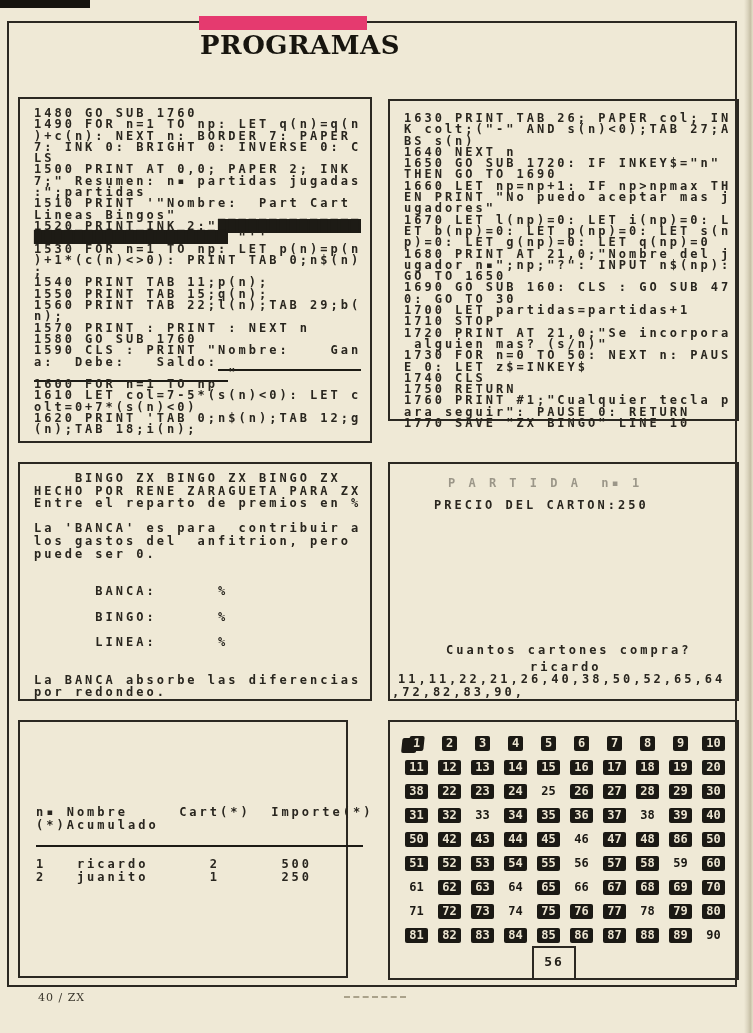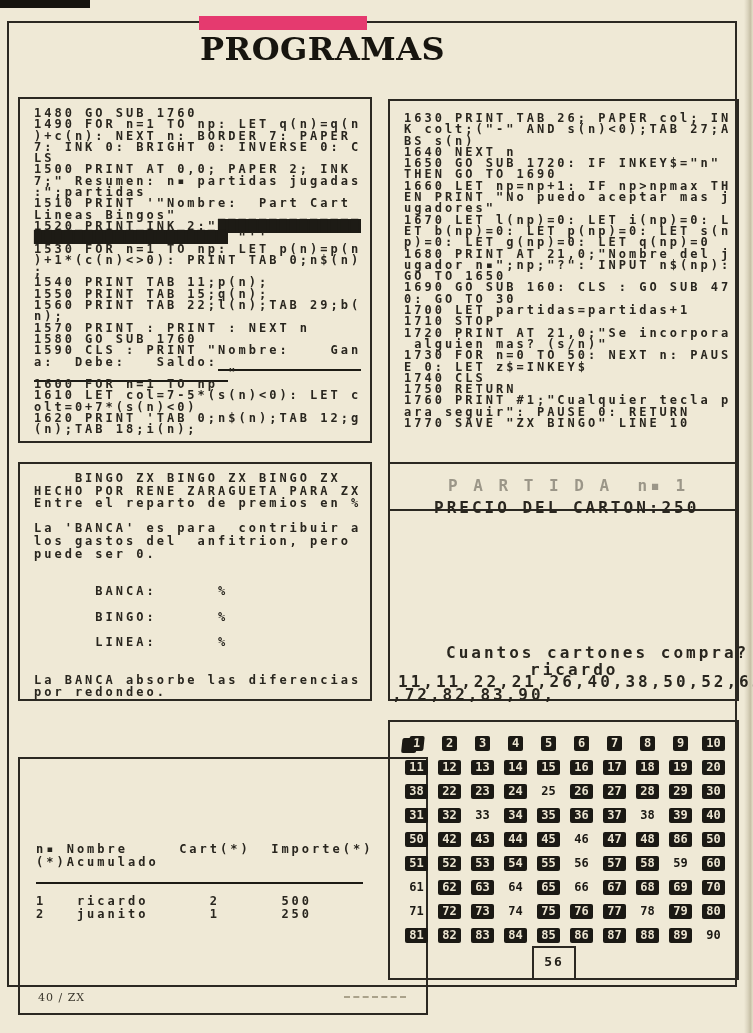--- a/index.html
+++ b/index.html
@@ -6,40 +6,40 @@
   .page{position:relative;width:753px;height:1033px;background:#efe9d6;overflow:hidden;
         font-family:"DejaVu Sans Mono",monospace;color:#232019;}
   
   .edge-right{position:absolute;top:0;right:0;width:9px;height:1033px;
     background:linear-gradient(to right,#efe9d6,#d9d2bc 45%,#c6bfa6 70%,#e6dfca);}
   .corner-bar{position:absolute;left:0;top:0;width:90px;height:8px;background:#16140f;}
   
   .frame{position:absolute;left:7px;top:21px;width:726px;height:962px;border:2px solid #2b2822;}
   .accent{position:absolute;left:199px;top:16px;width:168px;height:14px;background:#e53a6f;}
   .masthead{position:absolute;left:200px;top:30px;width:168px;text-align:center;
-    font-family:"DejaVu Serif",serif;font-weight:bold;font-size:32px;letter-spacing:0.5px;color:#17150f;}
+    font-family:"DejaVu Serif",serif;font-weight:bold;font-size:26px;letter-spacing:0.5px;color:#17150f;}
   
   .panel{position:absolute;border:2px solid #2b2822;box-sizing:border-box;}
   #p1{left:18px;top:97px;width:354px;height:346px;}
-  #p2{left:388px;top:99px;width:351px;height:412px;}
+  #p2{left:388px;top:99px;width:351px;height:322px;}
   #p3{left:18px;top:462px;width:354px;height:239px;}
   #p4{left:388px;top:462px;width:351px;height:239px;}
-  #p5{left:18px;top:757px;width:410px;height:258px;}
+  #p5{left:18px;top:720px;width:330px;height:258px;}
   #p6{left:388px;top:720px;width:351px;height:260px;}
   pre.zx{margin:0;font-family:"DejaVu Sans Mono",monospace;font-weight:bold;color:#29261f;
     font-size:12px;line-height:11.3px;letter-spacing:3px;white-space:pre;}
   #p1 pre.zx{padding:9px 4px 0 14px;}
   #p2 pre.zx{padding:12px 4px 0 14px;}
   #p3 pre.zx{padding:8px 4px 0 14px;line-height:12.6px;border-radius:18px;}
   #p5 pre.zx{padding:84px 4px 0 16px;line-height:13px;}
   .bar{background:#1d1b15;color:#1d1b15;}
   .under{color:transparent;border-bottom:2.5px solid #1d1b15;}
   
   .zxline{position:absolute;font-family:"DejaVu Sans Mono",monospace;font-weight:bold;
-    font-size:16px;letter-spacing:3px;white-space:pre;color:#29261f;}
+    font-size:12px;letter-spacing:3px;white-space:pre;color:#29261f;}
   #partida-title{left:58px;top:12px;opacity:0.42;}
   #partida-price{left:44px;top:34px;}
   #partida-question{left:56px;top:179px;}
   #partida-buyer{left:140px;top:196px;text-align:center;}
   #partida-cards1{left:8px;top:208px;}
   #partida-cards2{left:2px;top:221px;}
   
   .grid{position:absolute;left:10px;top:14px;width:330px;}
   .grow{display:flex;height:24px;}
   .slot{width:33px;display:flex;justify-content:center;align-items:flex-start;}

